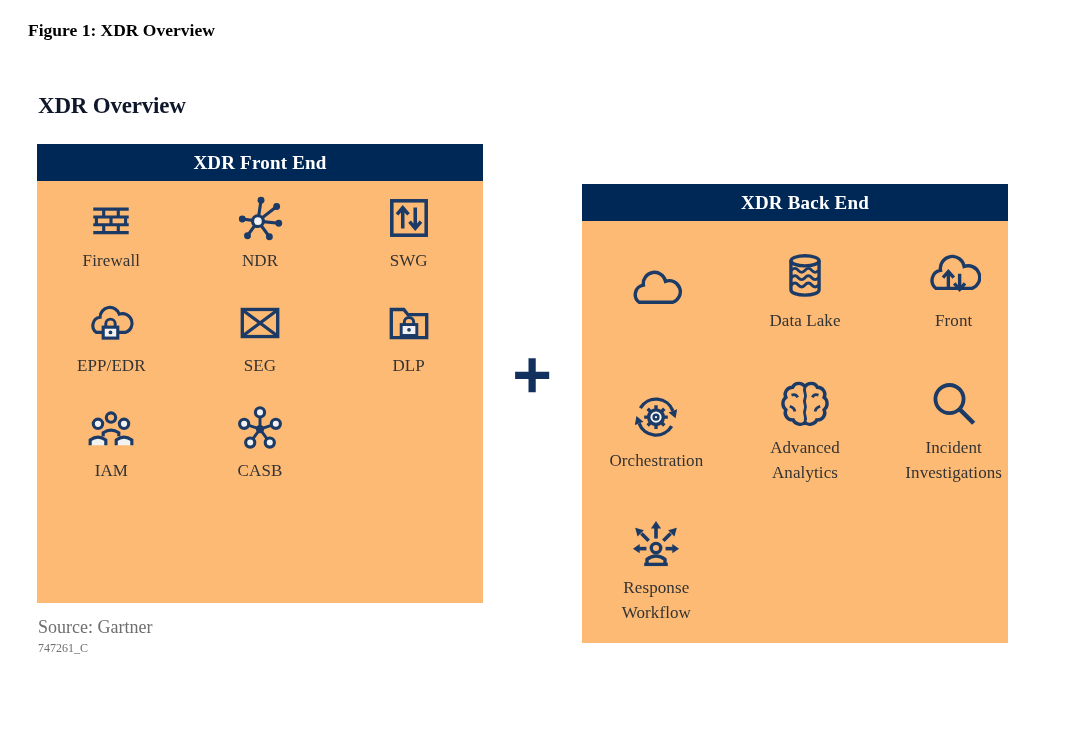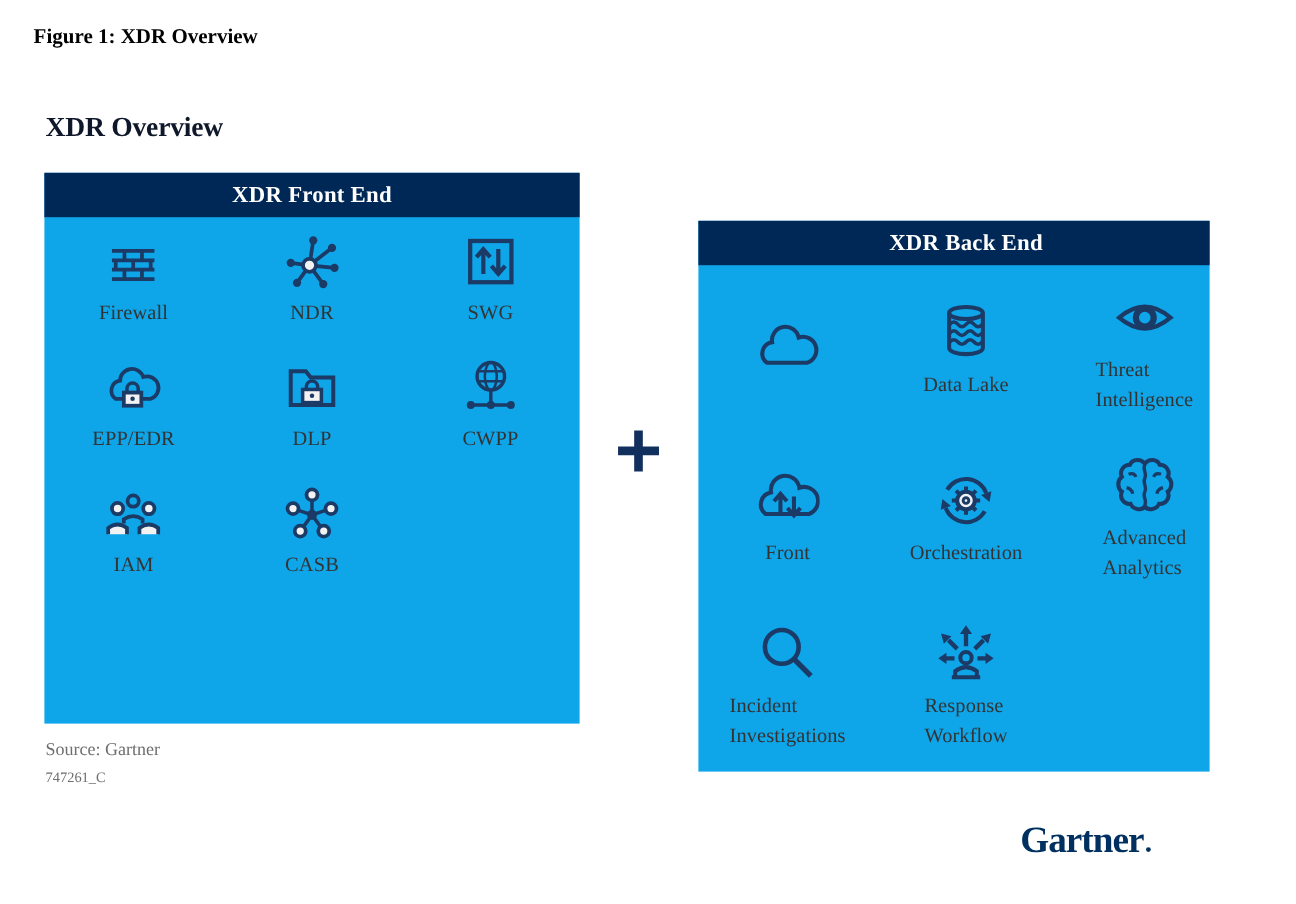--- a/index.html
+++ b/index.html
@@ -6,44 +6,44 @@
   .stage{
     position:relative;width:1008px;height:753px;background:#ffffff;
     font-family:Liberation Serif, serif;overflow:hidden;
   }
   .figure-title{
     position:absolute;left:28px;top:20px;font-size:17.5px;font-weight:700;color:#000;
   }
   .chart-title{
     position:absolute;left:38px;top:93px;font-size:23px;font-weight:700;color:#0f172a;letter-spacing:-0.2px;
   }
-  .panel{position:absolute;top:144px;width:446px;height:459px;background:#0ea5e9;}
+  .panel{position:absolute;top:144px;width:446px;height:459px;background:#fdba74;}
   .panel.front{left:37px;}
   .panel.back{left:582px;margin-top:40px;}
   .panel-header{
     height:37px;background:#002856;color:#ffffff;display:flex;align-items:center;justify-content:center;
     font-size:19px;font-weight:700;letter-spacing:0.2px;
   }
   .panel-body{height:422px;display:grid;grid-template-columns:repeat(3,1fr);}
   .panel.front .panel-body{grid-auto-rows:105px;}
   .panel.back  .panel-body{grid-auto-rows:140px;}
   .cell{
     display:flex;flex-direction:column;align-items:center;justify-content:center;gap:6px;
     color:#1b3a66;
   }
   .cell .lbl{
-    color:#333333;font-size:17px;line-height:1.45;white-space:pre-line;letter-spacing:0.1px;
+    color:#333333;font-size:17px;line-height:1.45;text-align:center;white-space:pre-line;letter-spacing:0.1px;
   }
   .cell.casb{grid-column:2;}
   .plus{
     position:absolute;left:494px;top:330px;width:76px;height:90px;
     display:flex;align-items:center;justify-content:center;
     font-size:68px;font-weight:700;color:#12305e;-webkit-text-stroke:2.5px #12305e;
   }
-  .source-line{position:absolute;left:38px;top:617px;font-size:15px;color:#6e6e6e;}
+  .source-line{position:absolute;left:38px;top:617px;font-size:18px;color:#6e6e6e;}
   .code-line{position:absolute;left:38px;top:641px;font-size:12px;color:#6e6e6e;}
   .gartner-logo{
     position:absolute;right:49px;top:682px;font-size:31px;font-weight:700;color:#00305f;letter-spacing:-0.8px;
   }
   .reg-dot{
     display:inline-block;width:4px;height:4px;background:#00305f;border-radius:50%;
     margin-left:2px;vertical-align:baseline;
   }
   svg.icn{display:block;}
 </style>
@@ -96,45 +96,38 @@
         <svg class="icn" width="50" height="50" viewBox="0 0 48 48" fill="none" stroke="currentColor" stroke-width="3">
           <path d="M10 33 A8 8 0 0 1 13.5 18.5 A9.5 9.5 0 0 1 32 15.5 A8 8 0 0 1 38 33 Z"></path>
           <path d="M19 28 v-3.2 a4.5 4.5 0 0 1 9 0 V28" stroke-width="2.8"></path>
           <rect x="16.5" y="28" width="14" height="10.5" fill="#f2f2f2"></rect>
           <circle cx="23.5" cy="33" r="1.8" fill="currentColor" stroke="none"></circle>
         </svg>
         <div class="lbl">EPP/EDR</div>
       </div>
 
 
+      <div class="cell">
+        <svg class="icn" width="50" height="50" viewBox="0 0 48 48" fill="none" stroke="currentColor" stroke-width="3.2">
+          <rect x="7" y="11" width="34" height="26"></rect>
+          <path d="M8.5 12.5 L39.5 35.5 M39.5 12.5 L8.5 35.5"></path>
+        </svg>
+        <div class="lbl">SEG</div>
+      </div>
 
       <div class="cell">
         <svg class="icn" width="50" height="50" viewBox="0 0 48 48" fill="none" stroke="currentColor" stroke-width="3.2">
           <path d="M7 38 V11 H19 L23 16 H41 V38 Z"></path>
           <path d="M19.5 25.5 v-2.3 a4.5 4.5 0 0 1 9 0 v2.3" stroke-width="2.8"></path>
           <rect x="16.5" y="25.5" width="15" height="10.5" fill="#f2f2f2" stroke-width="2.8"></rect>
           <circle cx="24" cy="30.5" r="1.8" fill="currentColor" stroke="none"></circle>
         </svg>
         <div class="lbl">DLP</div>
       </div>
 
-      <div class="cell">
-        <svg class="icn" width="50" height="50" viewBox="0 0 48 48" fill="none" stroke="currentColor" stroke-width="2.8">
-          <circle cx="24" cy="15" r="11"></circle>
-          <ellipse cx="24" cy="15" rx="4.8" ry="11" stroke-width="2"></ellipse>
-          <path d="M13.8 11 H34.2 M13.8 19 H34.2" stroke-width="2"></path>
-          <path d="M24 26 V38 M8 38 H40"></path>
-          <g fill="currentColor" stroke="none">
-            <circle cx="8" cy="38" r="3.2"></circle>
-              <circle cx="24" cy="38" r="3.2"></circle>
-              <circle cx="40" cy="38" r="3.2"></circle>
-          </g>
-        </svg>
-        <div class="lbl">CWPP</div>
-      </div>
 
       <div class="cell">
         <svg class="icn" width="50" height="50" viewBox="0 0 48 48" fill="none" stroke="currentColor" stroke-width="3">
           <circle cx="24" cy="14" r="4.5"></circle>
           <path d="M16.5 32 V28.5 Q24 23.5 31.5 28.5 V32"></path>
           <circle cx="11.5" cy="20" r="4.5" fill="#f2f2f2"></circle>
           <path d="M4 40.5 V35.5 Q11.5 30 19 35.5 V40.5" fill="#f2f2f2"></path>
           <circle cx="36.5" cy="20" r="4.5" fill="#f2f2f2"></circle>
           <path d="M29 40.5 V35.5 Q36.5 30 44 35.5 V40.5" fill="#f2f2f2"></path>
         </svg>
@@ -175,28 +168,20 @@
           <path d="M11.5 10.5 V36.5 M36.5 10.5 V36.5"></path>
           <path d="M11.5 36.5 A12.5 4.5 0 0 0 36.5 36.5"></path>
           <path d="M12 19 q3 -3.5 6 0 t6 0 t6 0 t6 0" stroke-width="2.6"></path>
           <path d="M12 25.5 q3 -3.5 6 0 t6 0 t6 0 t6 0" stroke-width="2.6"></path>
           <path d="M12 32 q3 -3.5 6 0 t6 0 t6 0 t6 0" stroke-width="2.6"></path>
         </svg>
         <div class="lbl">Data Lake</div>
       </div>
 
 
-      <div class="cell">
-        <svg class="icn" width="54" height="54" viewBox="0 0 48 48" fill="none" stroke="currentColor" stroke-width="3.2">
-          <path d="M5 25.5 Q24 9.5 43 25.5 Q24 41.5 5 25.5 Z"></path>
-          <circle cx="24" cy="25.5" r="6.6" stroke-width="4.6"></circle>
-        </svg>
-        <div class="lbl">Threat
-Intelligence</div>
-      </div>
 
       <div class="cell">
         <svg class="icn" width="54" height="54" viewBox="0 0 48 48" fill="none" stroke="currentColor" stroke-width="3">
           <path d="M8 35 A9 9 0 0 1 12 19 A10.5 10.5 0 0 1 33 15.5 A9 9 0 0 1 40 35 Z"></path>
           <path d="M19 34 V21 M14.2 25.5 L19 20 L23.8 25.5"></path>
           <path d="M29 22 V35 M24.2 30.5 L29 36 L33.8 30.5"></path>
         </svg>
         <div class="lbl">Front</div>
       </div>
 
@@ -250,17 +235,14 @@
         </svg>
         <div class="lbl">Response
 Workflow</div>
       </div>
 
     </div>
   </div>
 
   <div class="source-line">Source: Gartner</div>
   <div class="code-line">747261_C</div>
-  <div class="gartner-logo">
-    <span>Gartner</span><span class="reg-dot"></span>
-  </div>
 
 </div>
 
 </body></html>

